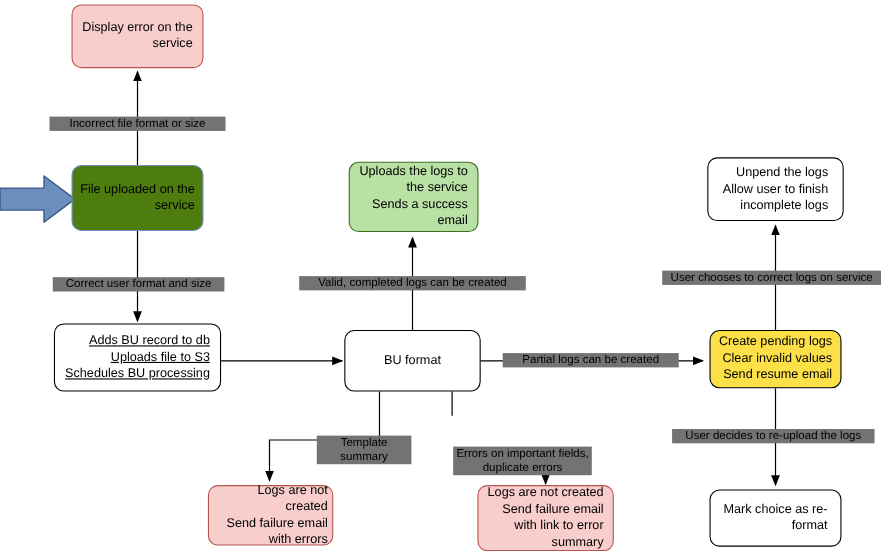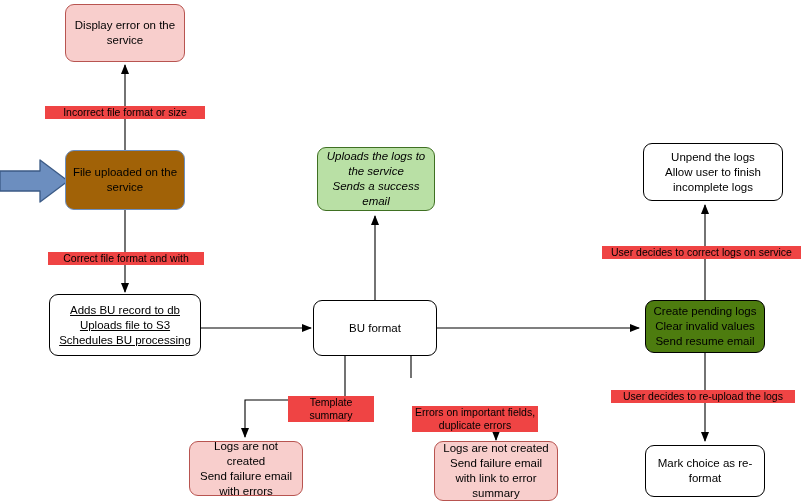--- a/index.html
+++ b/index.html
@@ -25,39 +25,39 @@
     pointer-events: none;
   }
   .node {
     position: absolute;
     box-sizing: border-box;
     border: 1px solid #000000;
     border-radius: 9px;
     display: flex;
     align-items: center;
     justify-content: center;
-    text-align: center;
+    text-align: right;
     font-size: 11.5px;
     line-height: 15px;
     color: #000000;
     white-space: pre-line;
     padding: 2px 4px;
   }
   .fill-pink   { background: #f8cecc; border-color: #b85450; }
-  .fill-blue   { background: #a16207; border-color: #6c8ebf; }
+  .fill-blue   { background: #4d7c0f; border-color: #6c8ebf; }
   .fill-green  { background: #b9e0a5; border-color: #3f7022; }
-  .fill-yellow { background: #4d7c0f; border-color: #000000; }
+  .fill-yellow { background: #fde047; border-color: #000000; }
   .fill-white  { background: #ffffff; border-color: #000000; }
 
   .edge-label {
     position: absolute;
     font-size: 10.5px;
     line-height: 13px;
     color: #000000;
-    background: #ef4444;
+    background: #737373;
     text-align: center;
     white-space: pre-line;
     padding: 0 2px;
     box-sizing: border-box;
   }
   .big-arrow {
     position: absolute;
   }
 </style>
 </head>
@@ -99,28 +99,28 @@
   <div class="node fill-pink" style="left:65px; top:4px; width:120px; height:58px;">Display error on the
 service</div>
 
   <div class="node fill-blue" style="left:65px; top:150px; width:120px; height:60px;">File uploaded on the
 service</div>
 
   <div class="node fill-white" style="left:49px; top:294px; width:152px; height:62px;text-decoration:underline;">Adds BU record to db
 Uploads file to S3
 Schedules BU processing</div>
 
-  <div class="node fill-green" style="left:317px; top:147px; width:118px; height:64px;font-style:italic;">Uploads the logs to
+  <div class="node fill-green" style="left:317px; top:147px; width:118px; height:64px;">Uploads the logs to
 the service
 Sends a success
 email</div>
 
   <div class="node fill-white" style="left:313px; top:300px; width:124px; height:56px;">BU format</div>
 
-  <div class="node fill-white" style="left:643px; top:143px; width:140px; height:58px;">Unpend the logs
+  <div class="node fill-white" style="left:643px; top:143px; width:124px; height:58px;">Unpend the logs
 Allow user to finish
 incomplete logs</div>
 
   <div class="node fill-yellow" style="left:645px; top:300px; width:120px; height:53px;">Create pending logs
 Clear invalid values
 Send resume email</div>
 
   <div class="node fill-pink" style="left:189px; top:441px; width:114px; height:55px;">Logs are not created
 Send failure email
 with errors</div>
@@ -128,25 +128,27 @@
   <div class="node fill-pink" style="left:434px; top:441px; width:124px; height:60px;">Logs are not created
 Send failure email
 with link to error
 summary</div>
 
   <div class="node fill-white" style="left:645px; top:445px; width:120px; height:52px;">Mark choice as re-
 format</div>
 
   <div class="edge-label" style="left:45px; top:106px; width:160px;">Incorrect file format or size</div>
 
-  <div class="edge-label" style="left:48px; top:252px; width:156px;">Correct file format and with</div>
+  <div class="edge-label" style="left:48px; top:252px; width:156px;">Correct user format and size</div>
 
+  <div class="edge-label" style="left:272px; top:251px; width:206px;">Valid, completed logs can be created</div>
 
+  <div class="edge-label" style="left:457px; top:321px; width:160px;">Partial logs can be created</div>
 
-  <div class="edge-label" style="left:602px; top:246px; width:199px;">User decides to correct logs on service</div>
+  <div class="edge-label" style="left:602px; top:246px; width:199px;">User chooses to correct logs on service</div>
 
   <div class="edge-label" style="left:611px; top:390px; width:184px;">User decides to re-upload the logs</div>
 
   <div class="edge-label" style="left:288px; top:396px; width:86px;">Template summary</div>
 
   <div class="edge-label" style="left:412px; top:378px; width:126px;margin-top:28px;">Errors on important fields,
 duplicate errors</div>
 
 </div>
 

